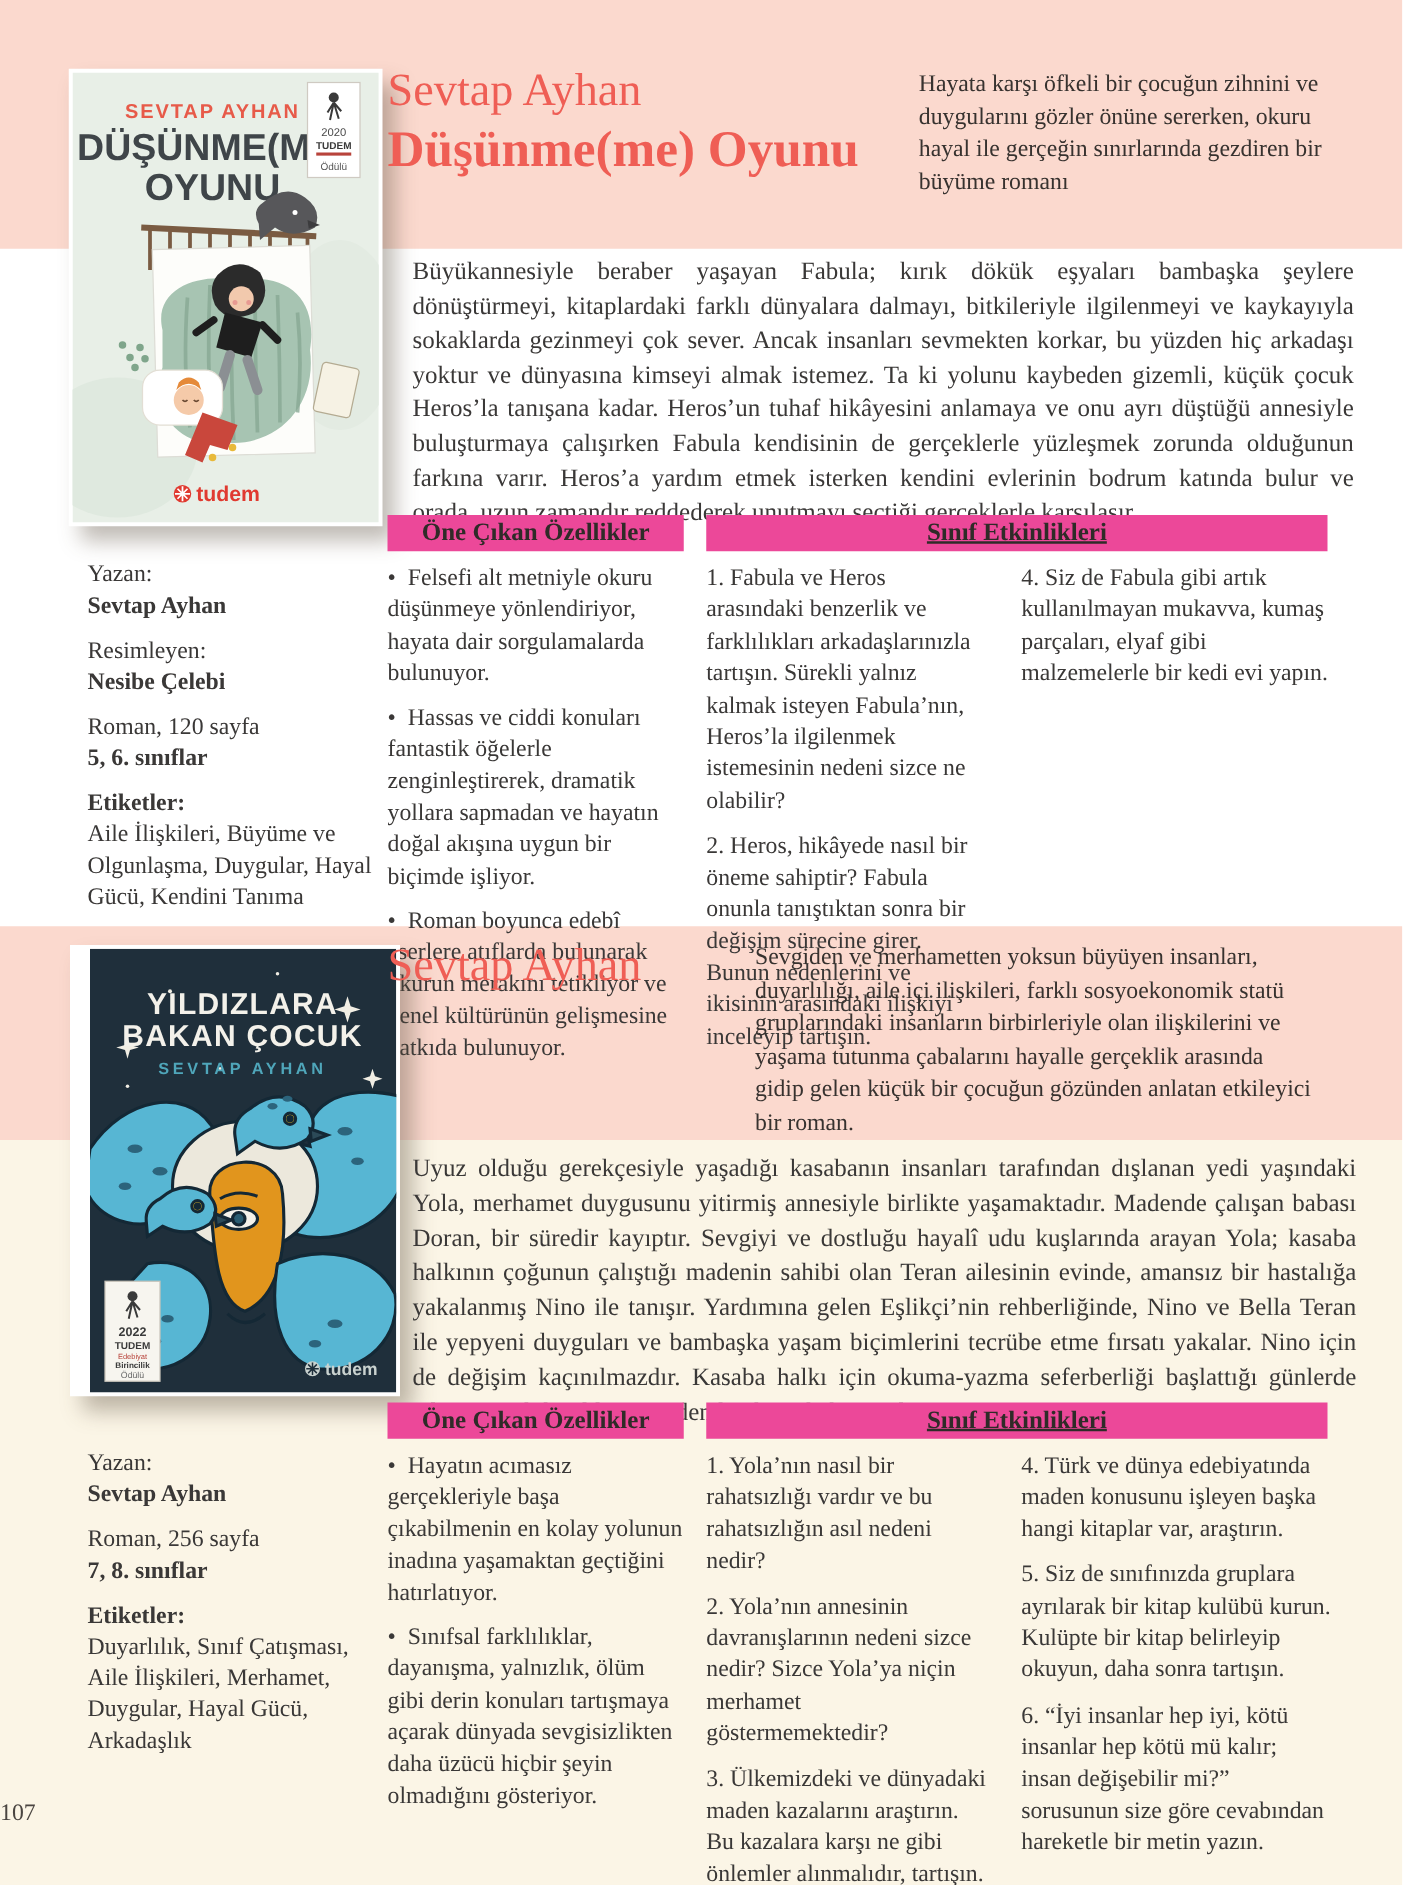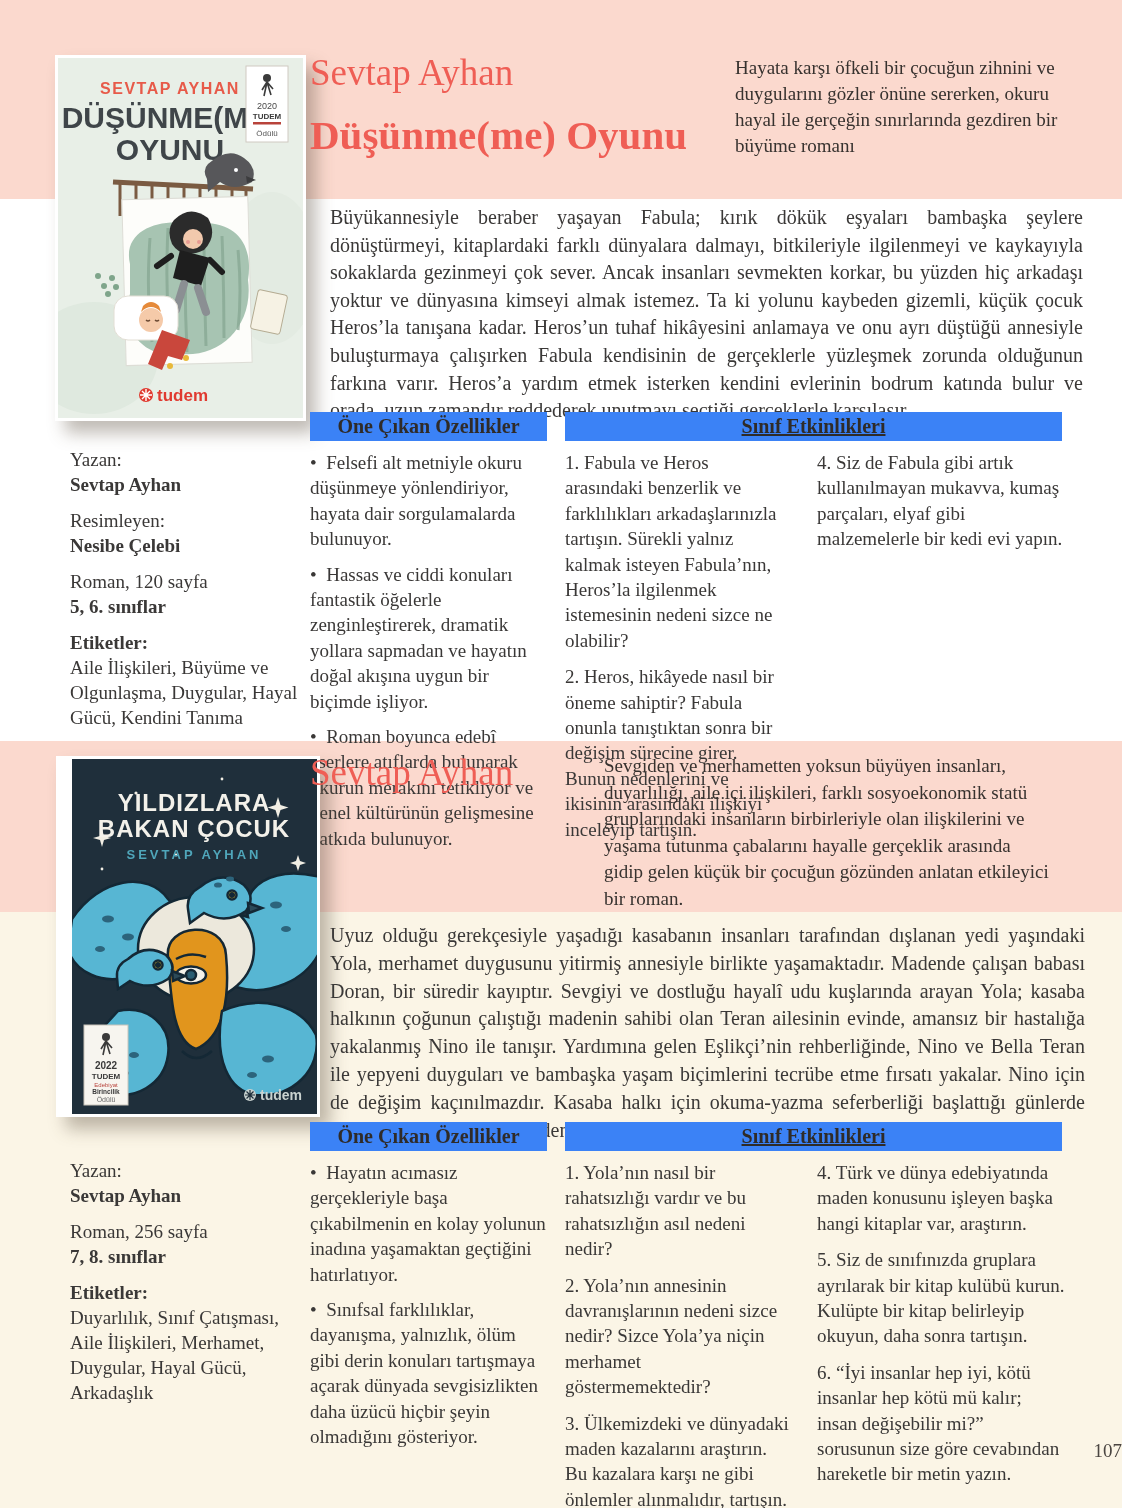--- a/index.html
+++ b/index.html
@@ -16,31 +16,31 @@
   .cover-card{position:absolute;background:#ffffff;padding:3px;
     box-shadow:10px 12px 16px rgba(90,75,60,.38);}
   .cover-card svg{display:block;}
   #cover1{left:55px;top:55px;}
   #cover2{left:56px;top:756px;padding-left:16px;}
 
   .title-block{position:absolute;color:#ef5e55;}
   #title1{left:310px;top:52px;width:420px;}
   #title2{left:310px;top:752px;width:320px;}
   .title-author{font-size:37px;line-height:1.15;font-weight:400;}
-  .title-main{font-size:41px;line-height:1.02;font-weight:700;margin-top:20px;}
+  .title-main{font-size:41px;line-height:1.02;font-weight:700;margin-top:4px;}
 
   .tagline{position:absolute;font-size:19px;line-height:26px;color:#37322f;}
   #tagline1{left:735px;top:55px;width:334px;}
   #tagline2{left:604px;top:753px;width:450px;line-height:26.5px;}
 
   .summary{position:absolute;font-size:20px;line-height:27.6px;text-align:justify;color:#3a3837;margin-left:20px;}
   #summary1{left:310px;top:204px;width:753px;}
   #summary2{left:310px;top:922px;width:755px;line-height:27.8px;}
 
-  .col-header{position:absolute;height:29px;background:#3b82f6;
+  .col-header{position:absolute;height:29px;background:#ec4899;
     display:flex;align-items:center;justify-content:center;
     font-weight:700;font-size:20px;color:#2f2b28;}
   #feat-header1,#feat-header2{left:310px;width:237px;}
   #act-header1,#act-header2{left:565px;width:497px;text-decoration:underline;}
   #feat-header1,#act-header1{top:412px;}
   #feat-header2,#act-header2{top:1122px;}
 
   .textcol{position:absolute;font-size:19px;line-height:25.4px;color:#3a3837;}
   #features1{left:310px;top:450px;width:238px;}
   #act1-col1{left:565px;top:450px;width:224px;}
@@ -53,21 +53,21 @@
   .feat-item::before{content:"\2022\00a0\00a0";}
   .act-item{margin-bottom:11px;}
 
   .meta{position:absolute;left:70px;width:228px;font-size:19px;line-height:25px;color:#3a3837;}
   #meta1{top:447px;}
   #meta2{top:1158px;}
   .meta-group{margin-bottom:11px;}
   .meta b,.meta .bold{font-weight:700;}
 
   .page-number{position:absolute;left:0;top:1440px;width:1122px;
-    text-align:right;font-size:19px;color:#4a4541;}
+    text-align:left;font-size:19px;color:#4a4541;}
 </style>
 </head>
 <body>
 
 <div class="page">
 
   <div class="band band-pink1"></div>
   <div class="band band-pink2"></div>
   <div class="band band-cream"></div>
 

